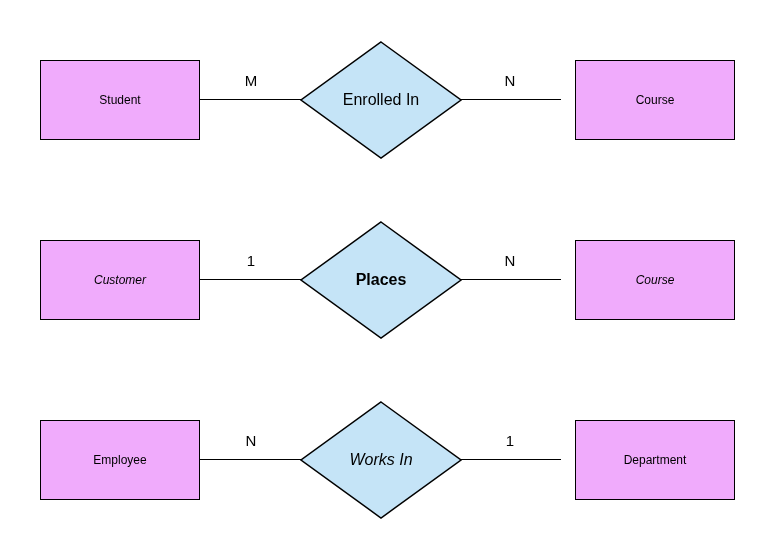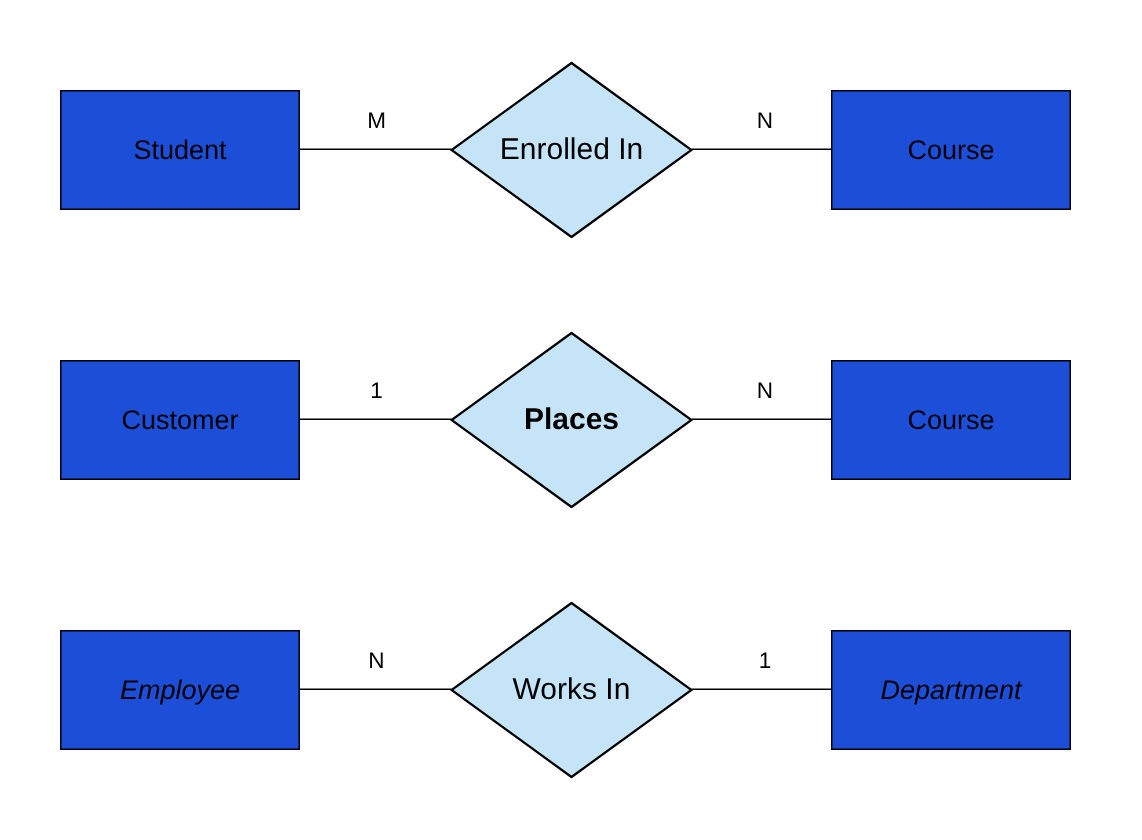--- a/index.html
+++ b/index.html
@@ -13,57 +13,57 @@
     height: 560px;
     background: #ffffff;
     font-family: "Liberation Sans", sans-serif;
     color: #000000;
     overflow: hidden;
   }
   .entity-box {
     position: absolute;
     width: 160px;
     height: 80px;
-    background: #1d4ed8;
+    background: #f0abfc;
     border: 1.5px solid #000000;
     box-sizing: border-box;
     display: flex;
     align-items: center;
     justify-content: center;
-    font-size: 18px;
+    font-size: 12px;
     text-align: center;
   }
   .entity-left  { left: 40px; }
-  .entity-right { left: 554px; align-items: center; }
+  .entity-right { left: 575px; align-items: center; }
   .row0 .entity-box { top: 60px; }
-  .row1 .entity-box { top: 240px; }
-  .row2 .entity-box { top: 420px; font-style: italic; }
+  .row1 .entity-box { top: 240px; font-style: italic; }
+  .row2 .entity-box { top: 420px; }
 
   .diamond {
     position: absolute;
     left: 300px;
     width: 162px;
     height: 118px;
   }
   .row0 .diamond { top: 41px; }
   .row1 .diamond { top: 221px; font-weight: bold; }
-  .row2 .diamond { top: 401px; }
+  .row2 .diamond { top: 401px; font-style: italic; }
   .diamond svg { display: block; width: 162px; height: 118px; }
   .diamond polygon {
     fill: #c5e4f7;
     stroke: #000000;
     stroke-width: 1.5;
   }
   .diamond-label {
     position: absolute;
     inset: 0;
     display: flex;
     align-items: center;
     justify-content: center;
-    font-size: 20px;
+    font-size: 16px;
     text-align: right;
   }
 
   .connector {
     position: absolute;
     height: 0;
     border-top: 1.5px solid #000000;
   }
   .connector-left  { left: 200px; width: 101px; }
   .connector-right { left: 461px; width: 100px; }

